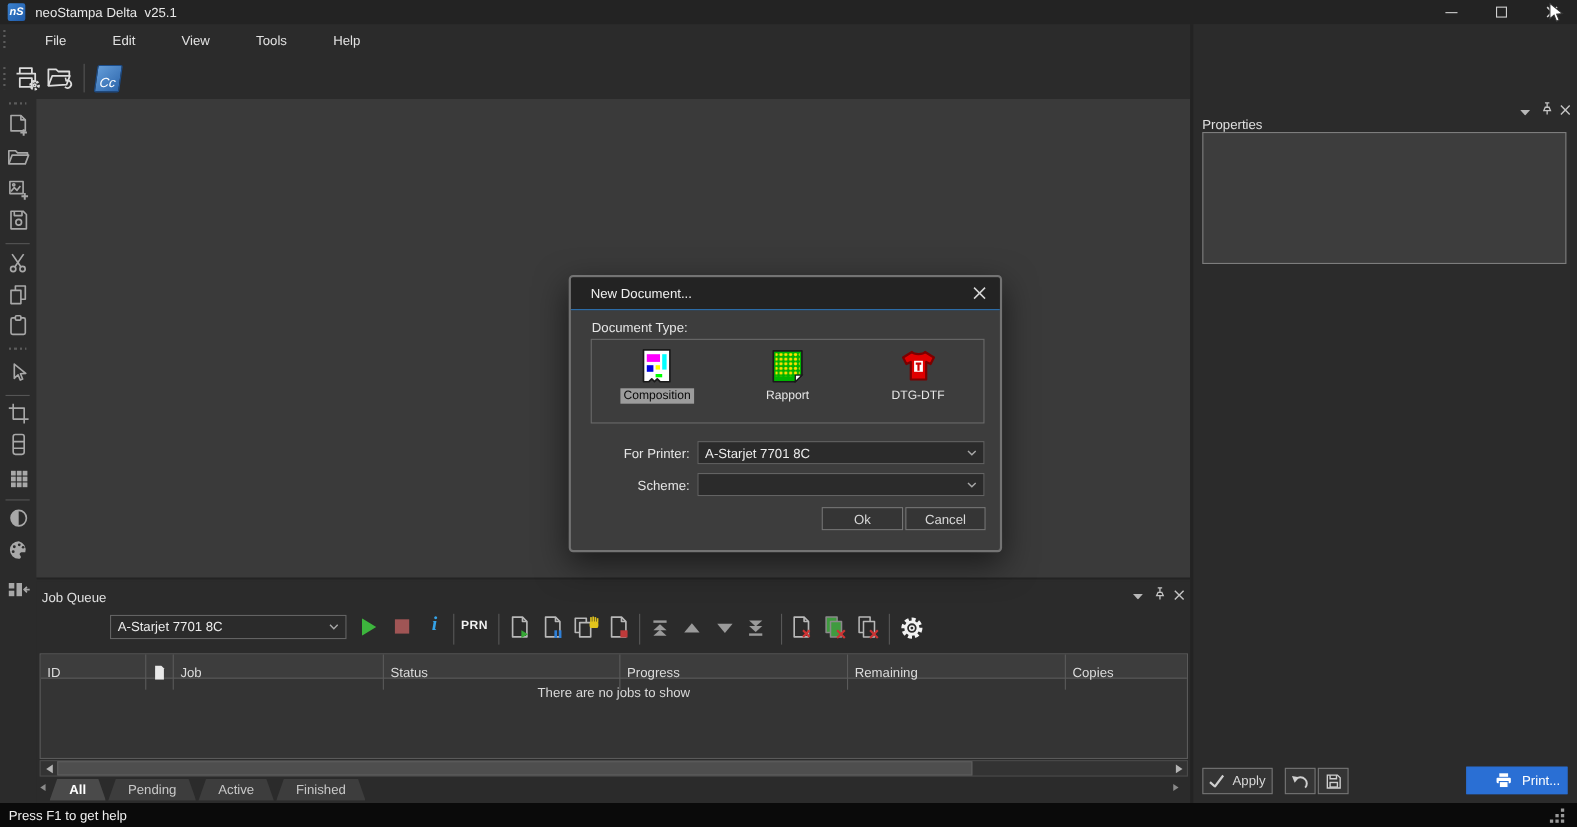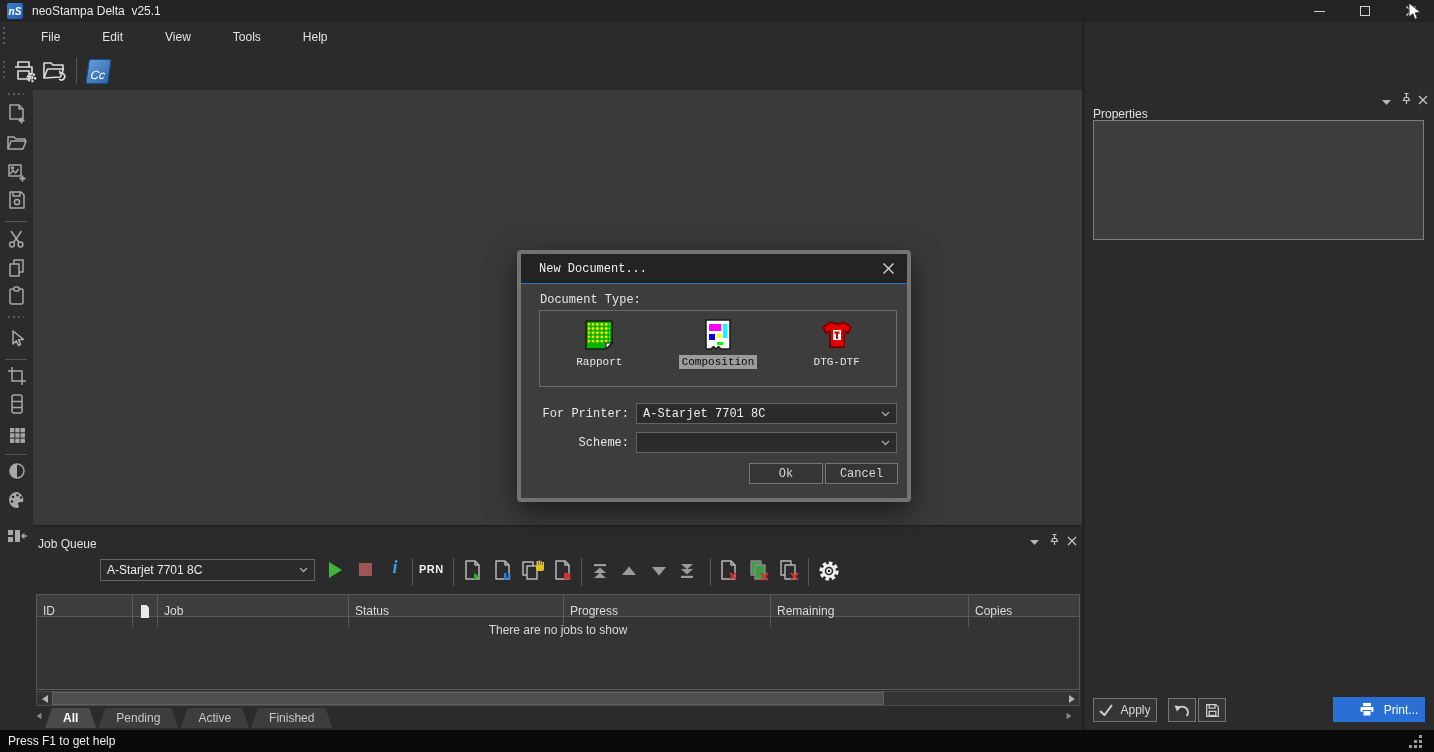--- a/index.html
+++ b/index.html
@@ -56,21 +56,21 @@
   
   .props{left:1085px;top:22px;width:349px;height:708px;background:#2b2b2b;}
   .propbox{position:absolute;left:8px;top:98px;width:331px;height:120px;background:#3d3d3d;border:1px solid #7d7d7d;}
   .btn{background:#353535;border:1px solid #757575;color:#d8d8d8;font-size:12px;display:flex;align-items:center;justify-content:center;gap:7px;}
   .printbtn{background:#2a6fd4;border:1px solid #2a6fd4;color:#fff;font-size:12px;display:flex;align-items:center;justify-content:center;gap:9px;}
   
   .statusbar{left:0;top:730px;width:1434px;height:22px;background:#0a0a0a;display:flex;align-items:center;}
   .sbtext{margin-left:8px;font-size:12px;color:#f0f0f0;}
   .grip{position:absolute;right:12px;bottom:4px;width:3px;height:3px;background:#9a9a9a;box-shadow:-5px 0 #9a9a9a,-10px 0 #9a9a9a,0 -5px #9a9a9a,-5px -5px #9a9a9a,0 -10px #9a9a9a;}
   
-  .dialog{left:517px;top:250px;width:394px;height:252px;background:#3d3d3d;border:4px solid #737373;border-radius:4px;box-shadow:0 10px 30px rgba(0,0,0,.55);overflow:hidden;font-family:Liberation Mono, monospace;}
+  .dialog{left:517px;top:250px;width:394px;height:252px;background:#3d3d3d;border:2px solid #737373;border-radius:4px;box-shadow:0 10px 30px rgba(0,0,0,.55);overflow:hidden;}
   .dlg-title{height:30px;background:#232323;display:flex;align-items:center;padding-left:18px;font-size:12px;color:#f0f0f0;border-bottom:1px solid #2e75b6;}
   .dlg-close{position:absolute;right:12px;top:8px;}
   .grpbox{position:absolute;left:18px;top:56px;width:358px;height:77px;border:1px solid #6a6a6a;display:flex;justify-content:space-around;padding-top:7px;}
   .dtype{width:86px;display:flex;flex-direction:column;align-items:center;}
   .dtype .lbl{margin-top:3px;font-size:11px;color:#e6e6e6;padding:1px 3px;}
   .dtype.selected .lbl{background:#9c9c9c;color:#0a0a0a;}
   .flabel{position:absolute;font-size:12px;color:#e6e6e6;text-align:right;width:108px;}
   .okbtn{position:absolute;width:74px;height:21px;}
 </style>
 </head>
@@ -475,44 +475,44 @@
     <span>New Document...</span>
   </div>
   <div class="abs dlg-close">
     <svg width="13" height="13">
         <path d="M1.5 1.5 L11.5 11.5 M11.5 1.5 L1.5 11.5" stroke="#d4d4d4" stroke-width="1.4"></path>
       </svg>
   </div>
   <div class="abs" style="left:19px;top:39px;font-size:12px;color:#e6e6e6;">Document Type:</div>
 
   <div class="grpbox">
+    <div class="dtype selected">
+      <svg width="34" height="34" viewBox="0 0 34 34">
+        <path d="M5 2 h24 v29 h-9 l-2.5 -2.5 -2.5 2.5 -2.5 -2.5 -2.5 2.5 h-5 z" fill="#fff" stroke="#1a1a1a" stroke-width="1.5" stroke-linejoin="round"></path>
+        <rect x="8" y="6" width="12" height="7" fill="#ff00ff"></rect>
+          <rect x="8" y="16" width="6" height="6" fill="#0000e0"></rect>
+        <rect x="16" y="16" width="4" height="4" fill="#ffff00"></rect>
+          <rect x="22" y="6" width="4" height="14" fill="#00ffff"></rect>
+        <rect x="16" y="24" width="6" height="3" fill="#00ff00"></rect>
+      </svg>
+      <span class="lbl">Composition</span>
+    </div>
     <div class="dtype">
       <svg width="34" height="34" viewBox="0 0 34 34">
         <defs>
             <pattern id="ydots" width="4.4" height="4.2" patternUnits="userSpaceOnUse">
               <circle cx="2.2" cy="2.1" r="1.5" fill="#ffe000"></circle>
             </pattern>
           </defs>
         <path d="M4 3 h26 v22 l-6 6 h-20 z" fill="#00b400" stroke="#1a1a1a" stroke-width="1.5" stroke-linejoin="round"></path>
         <rect x="6" y="5" width="22" height="21" fill="url(#ydots)"></rect>
         <path d="M30 25 l-6 6 v-6 z" fill="#fff" stroke="#1a1a1a" stroke-width="1.2"></path>
       </svg>
       <span class="lbl">Rapport</span>
     </div>
-    <div class="dtype selected">
-      <svg width="34" height="34" viewBox="0 0 34 34">
-        <path d="M5 2 h24 v29 h-9 l-2.5 -2.5 -2.5 2.5 -2.5 -2.5 -2.5 2.5 h-5 z" fill="#fff" stroke="#1a1a1a" stroke-width="1.5" stroke-linejoin="round"></path>
-        <rect x="8" y="6" width="12" height="7" fill="#ff00ff"></rect>
-          <rect x="8" y="16" width="6" height="6" fill="#0000e0"></rect>
-        <rect x="16" y="16" width="4" height="4" fill="#ffff00"></rect>
-          <rect x="22" y="6" width="4" height="14" fill="#00ffff"></rect>
-        <rect x="16" y="24" width="6" height="3" fill="#00ff00"></rect>
-      </svg>
-      <span class="lbl">Composition</span>
-    </div>
     <div class="dtype">
       <svg width="34" height="34" viewBox="0 0 34 34">
         <path d="M11 4 l-8 5 3 6 4 -2 v16 h14 v-16 l4 2 3 -6 -8 -5 c-2 2.5 -10 2.5 -12 0 z" fill="#e00000" stroke="#7a0000" stroke-width="2" stroke-linejoin="round"></path>
         <rect x="13" y="12" width="8" height="10" fill="#fff"></rect>
         <path d="M14.5 13.5 h5 v2.2 h-1.5 v5.3 h-2 v-5.3 h-1.5 z" fill="#cc0000"></path>
       </svg>
       <span class="lbl">DTG-DTF</span>
     </div>
   </div>
 

